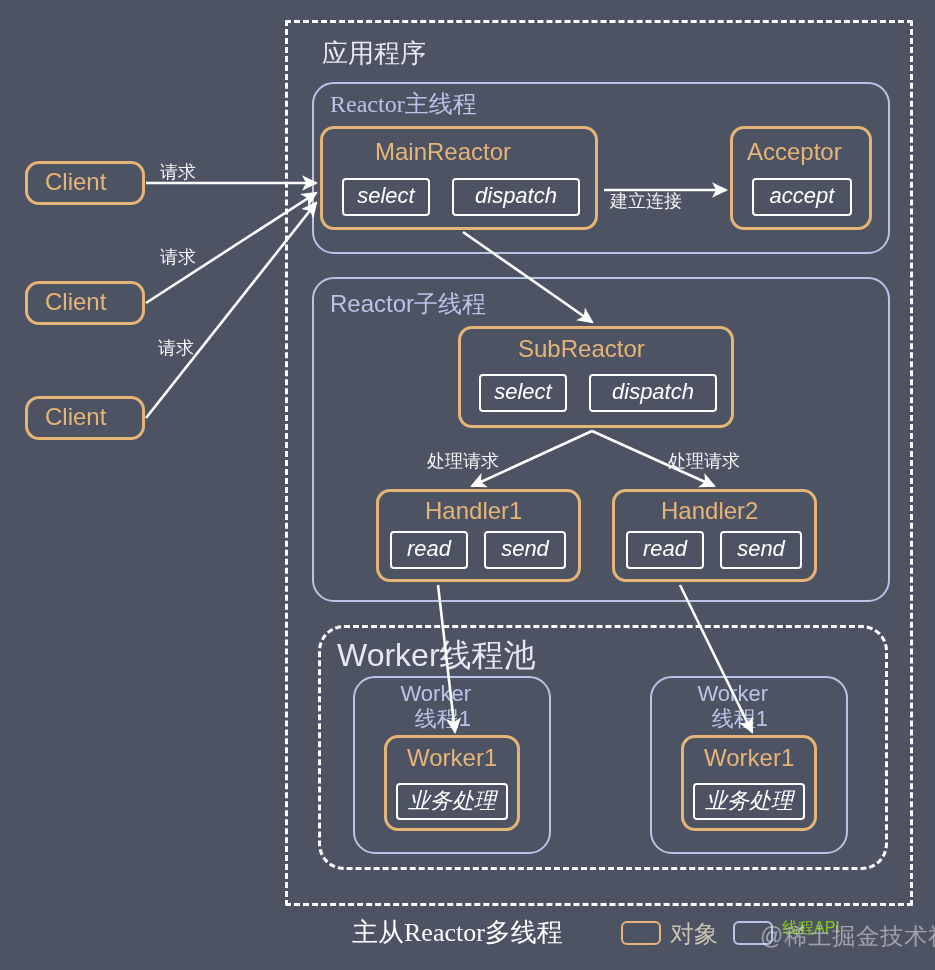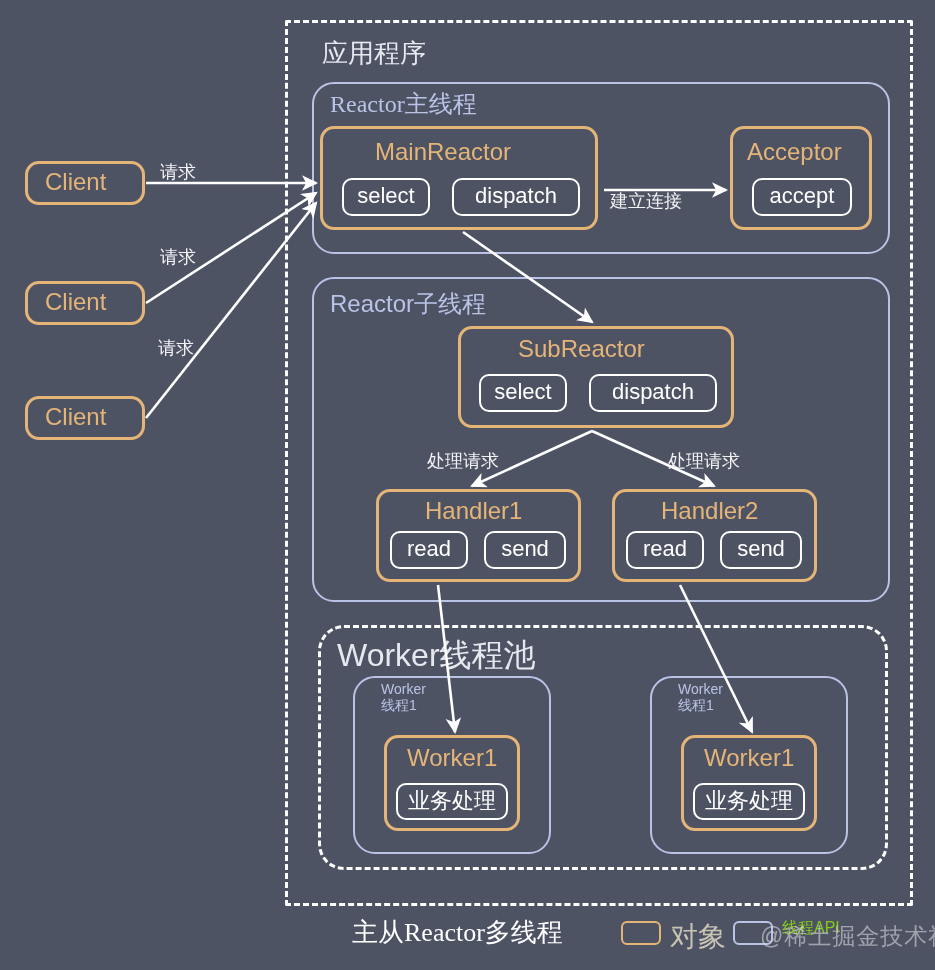--- a/index.html
+++ b/index.html
@@ -27,34 +27,35 @@
   .thread-box{
     border:2px solid #b9c3e6;
     border-radius:22px;
   }
   .obj-box{
     border:3px solid #e5b578;
     border-radius:14px;
   }
   .api-box{
     border:2.5px solid #ffffff;
-    border-radius:10px;
+    border-radius:4px;
     background:transparent;
+    font-style:italic;
   }
 
   
   .lbl{position:absolute;white-space:nowrap;}
   .app-title{color:#e6e8ef;font-size:26px;}
   .thread-title{color:#b9c3e6;font-size:24px;}
-  .thread-title-sm{color:#b9c3e6;font-size:14px;line-height:1.15;text-align:left;}
+  .thread-title-sm{color:#b9c3e6;font-size:22px;line-height:1.15;text-align:right;}
   .obj-title{color:#e5b578;font-size:24px;}
   .api-txt{color:#ffffff;font-size:22px;}
   .edge-lbl{color:#f2f2f4;font-size:18px;}
   .caption{color:#ffffff;font-size:26px;}
-  .legend-txt{color:#c9c3b4;font-size:28px;}
+  .legend-txt{color:#c9c3b4;font-size:24px;}
   .legend-txt2{color:#84cc16;font-size:16px;}
 
   .center{display:flex;align-items:center;justify-content:center;}
   .api-box.center{padding:2px 10px 4px 10px;}
 
   svg.arrows{position:absolute;left:0;top:0;width:935px;height:970px;pointer-events:none;}
 
   .watermark{
     position:absolute;
     color:rgba(225,225,230,0.55);

